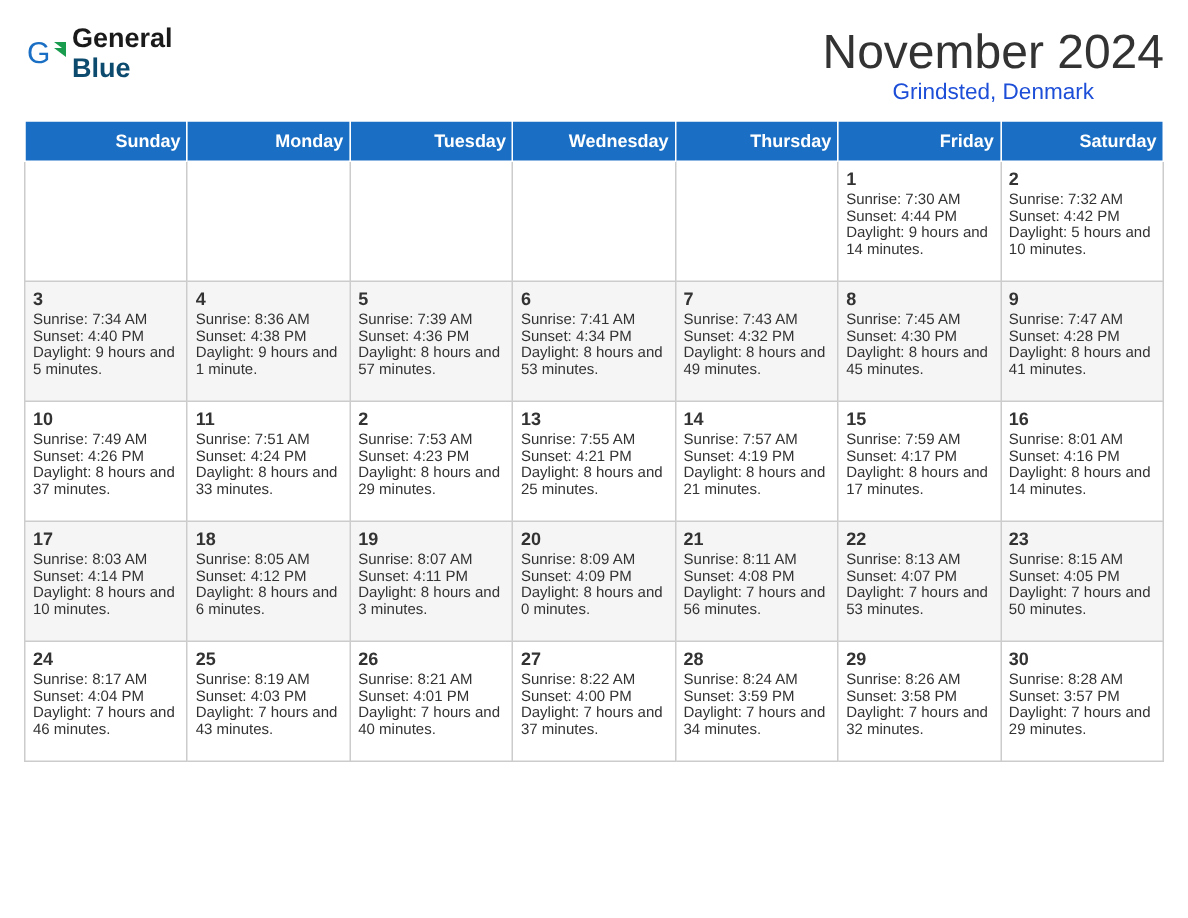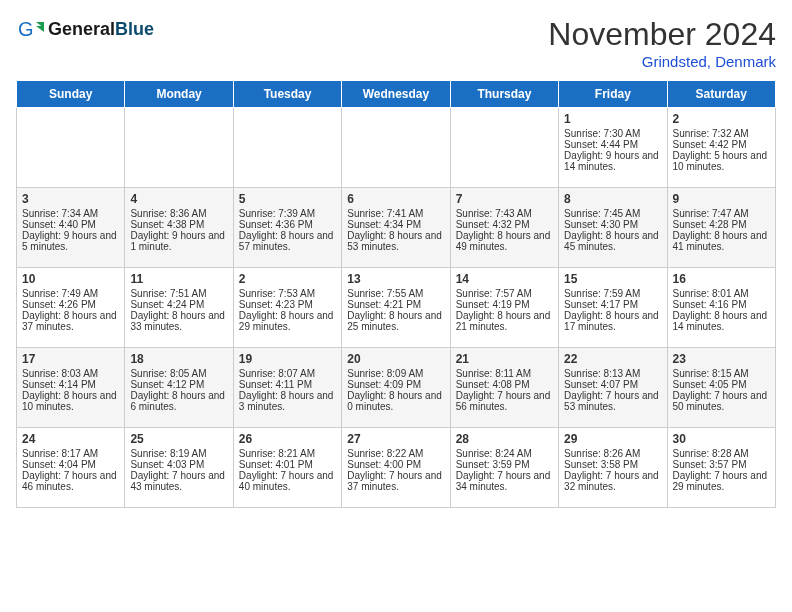--- a/index.html
+++ b/index.html
@@ -15,34 +15,34 @@
       justify-content: space-between;
       align-items: flex-start;
       margin-bottom: 10px;
     }
     .logo {
       display: flex;
       align-items: center;
     }
     .logo-text {
       display: flex;
-      flex-direction: row;
+      flex-direction: column;
       font-size: 18px;
       font-weight: bold;
       color: #1a1a1a;
       line-height: 1.1;
     }
     .logo-text span:last-child { color: #0c4a6e; }
     .logo-icon {
       width: 28px;
       height: 28px;
       margin-right: 4px;
     }
     .title-block {
-      text-align: right;
+      text-align: center;
     }
     .month-title {
       font-size: 32px;
       font-weight: 300;
       color: #333;
     }
     .location {
       font-size: 15px;
       color: #1d4ed8;
     }
@@ -50,21 +50,21 @@
       width: 100%;
       border-collapse: collapse;
       table-layout: fixed;
     }
     thead tr th {
       background-color: #1a6fc4;
       color: #fff;
       font-size: 12px;
       font-weight: bold;
       padding: 6px 4px;
-      text-align: center;
+      text-align: right;
       border: 1px solid #fff;
     }
     tbody tr td {
       vertical-align: top;
       border: 1px solid #ccc;
       padding: 4px 5px;
       font-size: 10px;
       color: #333;
       height: 80px;
       background: #fff;

